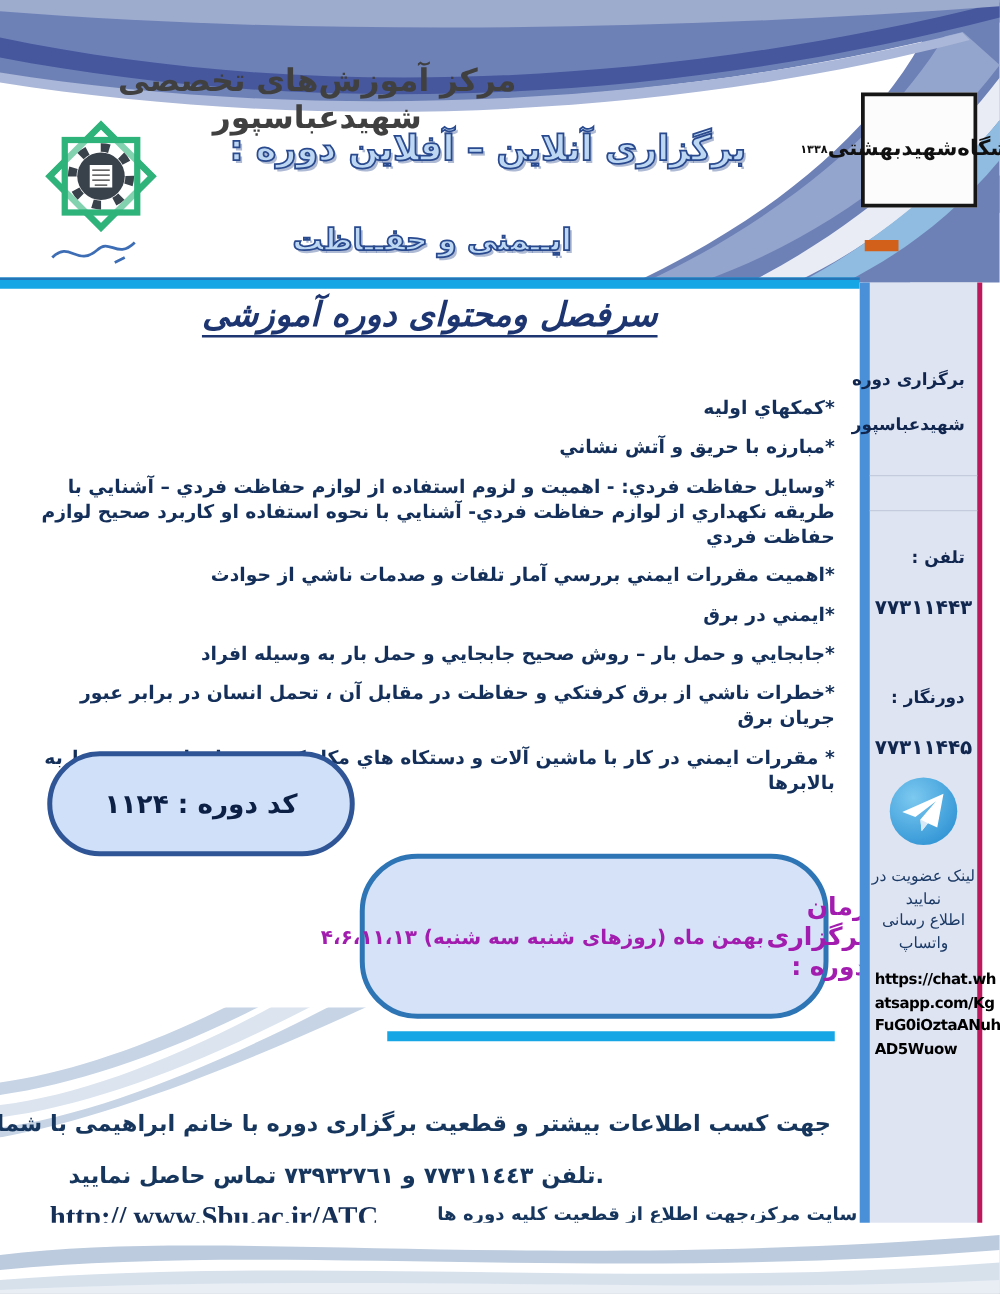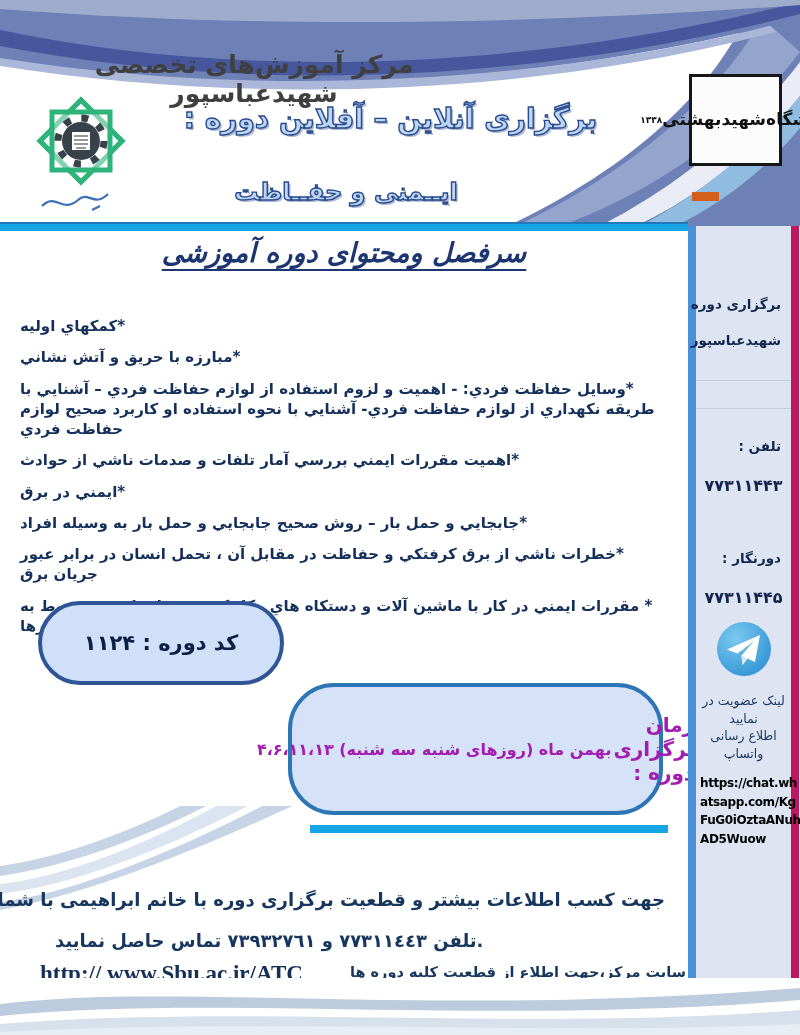--- a/index.html
+++ b/index.html
@@ -39,21 +39,21 @@
 
   
   .section-title{
     left:0;top:237px;width:688px;text-align:center;
     font-size:27px;font-weight:bold;font-style:italic;color:#1d3570;
     text-decoration:underline;text-underline-offset:7px;
   }
   .bullets{left:20px;top:316px;width:648px;color:#14305a;}
   .bullets .b{
     font-size:15px;font-weight:bold;line-height:1.35;margin-bottom:11px;
-    text-align:left;
+    text-align:right;
   }
   .code-pill{
     left:38px;top:601px;width:246px;height:84px;border-radius:42px;
     background:#cfe0f8;border:4px solid #2f5597;box-sizing:border-box;
     display:flex;align-items:center;justify-content:center;
     font-size:21px;font-weight:bold;color:#0c1f45;direction:ltr;
   }
   .schedule-box{
     left:288px;top:683px;width:375px;height:132px;border-radius:46px;
     background:#d5e2f7;border:4px solid #2e75b6;box-sizing:border-box;
@@ -68,22 +68,22 @@
     color:#17365d;text-align:right;white-space:nowrap;}
   .contact2{left:55px;top:930px;width:610px;font-size:18px;font-weight:bold;
     color:#17365d;direction:ltr;text-align:left;white-space:nowrap;}
   .site-url{left:40px;top:961px;font-size:23px;font-weight:bold;color:#152f57;
     direction:ltr;font-family:"Liberation Serif","DejaVu Serif",serif;}
   .site-note{left:380px;top:964px;width:306px;font-size:14.5px;font-weight:bold;
     color:#17365d;text-align:left;white-space:nowrap;}
 
   
   .sidebar{
-    left:688px;top:226px;width:111px;height:757px;
-    background:#dee4f2;border-left:8px solid #4a90d9;border-right:8px solid #be185d;
+    left:688px;top:226px;width:98px;height:757px;
+    background:#dee4f2;border-left:8px solid #4a90d9;border-right:4px solid #be185d;
     box-sizing:border-box;color:#10264e;
   }
   .sidebar .item{position:absolute;width:100%;box-sizing:border-box;}
   .sb-label{font-size:13.5px;font-weight:bold;text-align:right;padding-right:10px;white-space:nowrap;}
   .sb-num{font-size:16px;font-weight:bold;text-align:center;letter-spacing:1px;}
   .sb-sep{height:1px;background:#c3cbdc;left:0;}
   .tg-wrap{left:0;top:394px;width:100%;display:flex;justify-content:center;}
   .sb-caption{font-size:12.5px;text-align:center;line-height:1.4;color:#1c3a66;}
   .sb-url{font-size:12px;font-weight:bold;color:#000;direction:ltr;text-align:left;
     padding-left:4px;letter-spacing:-0.4px;line-height:1.55;}

